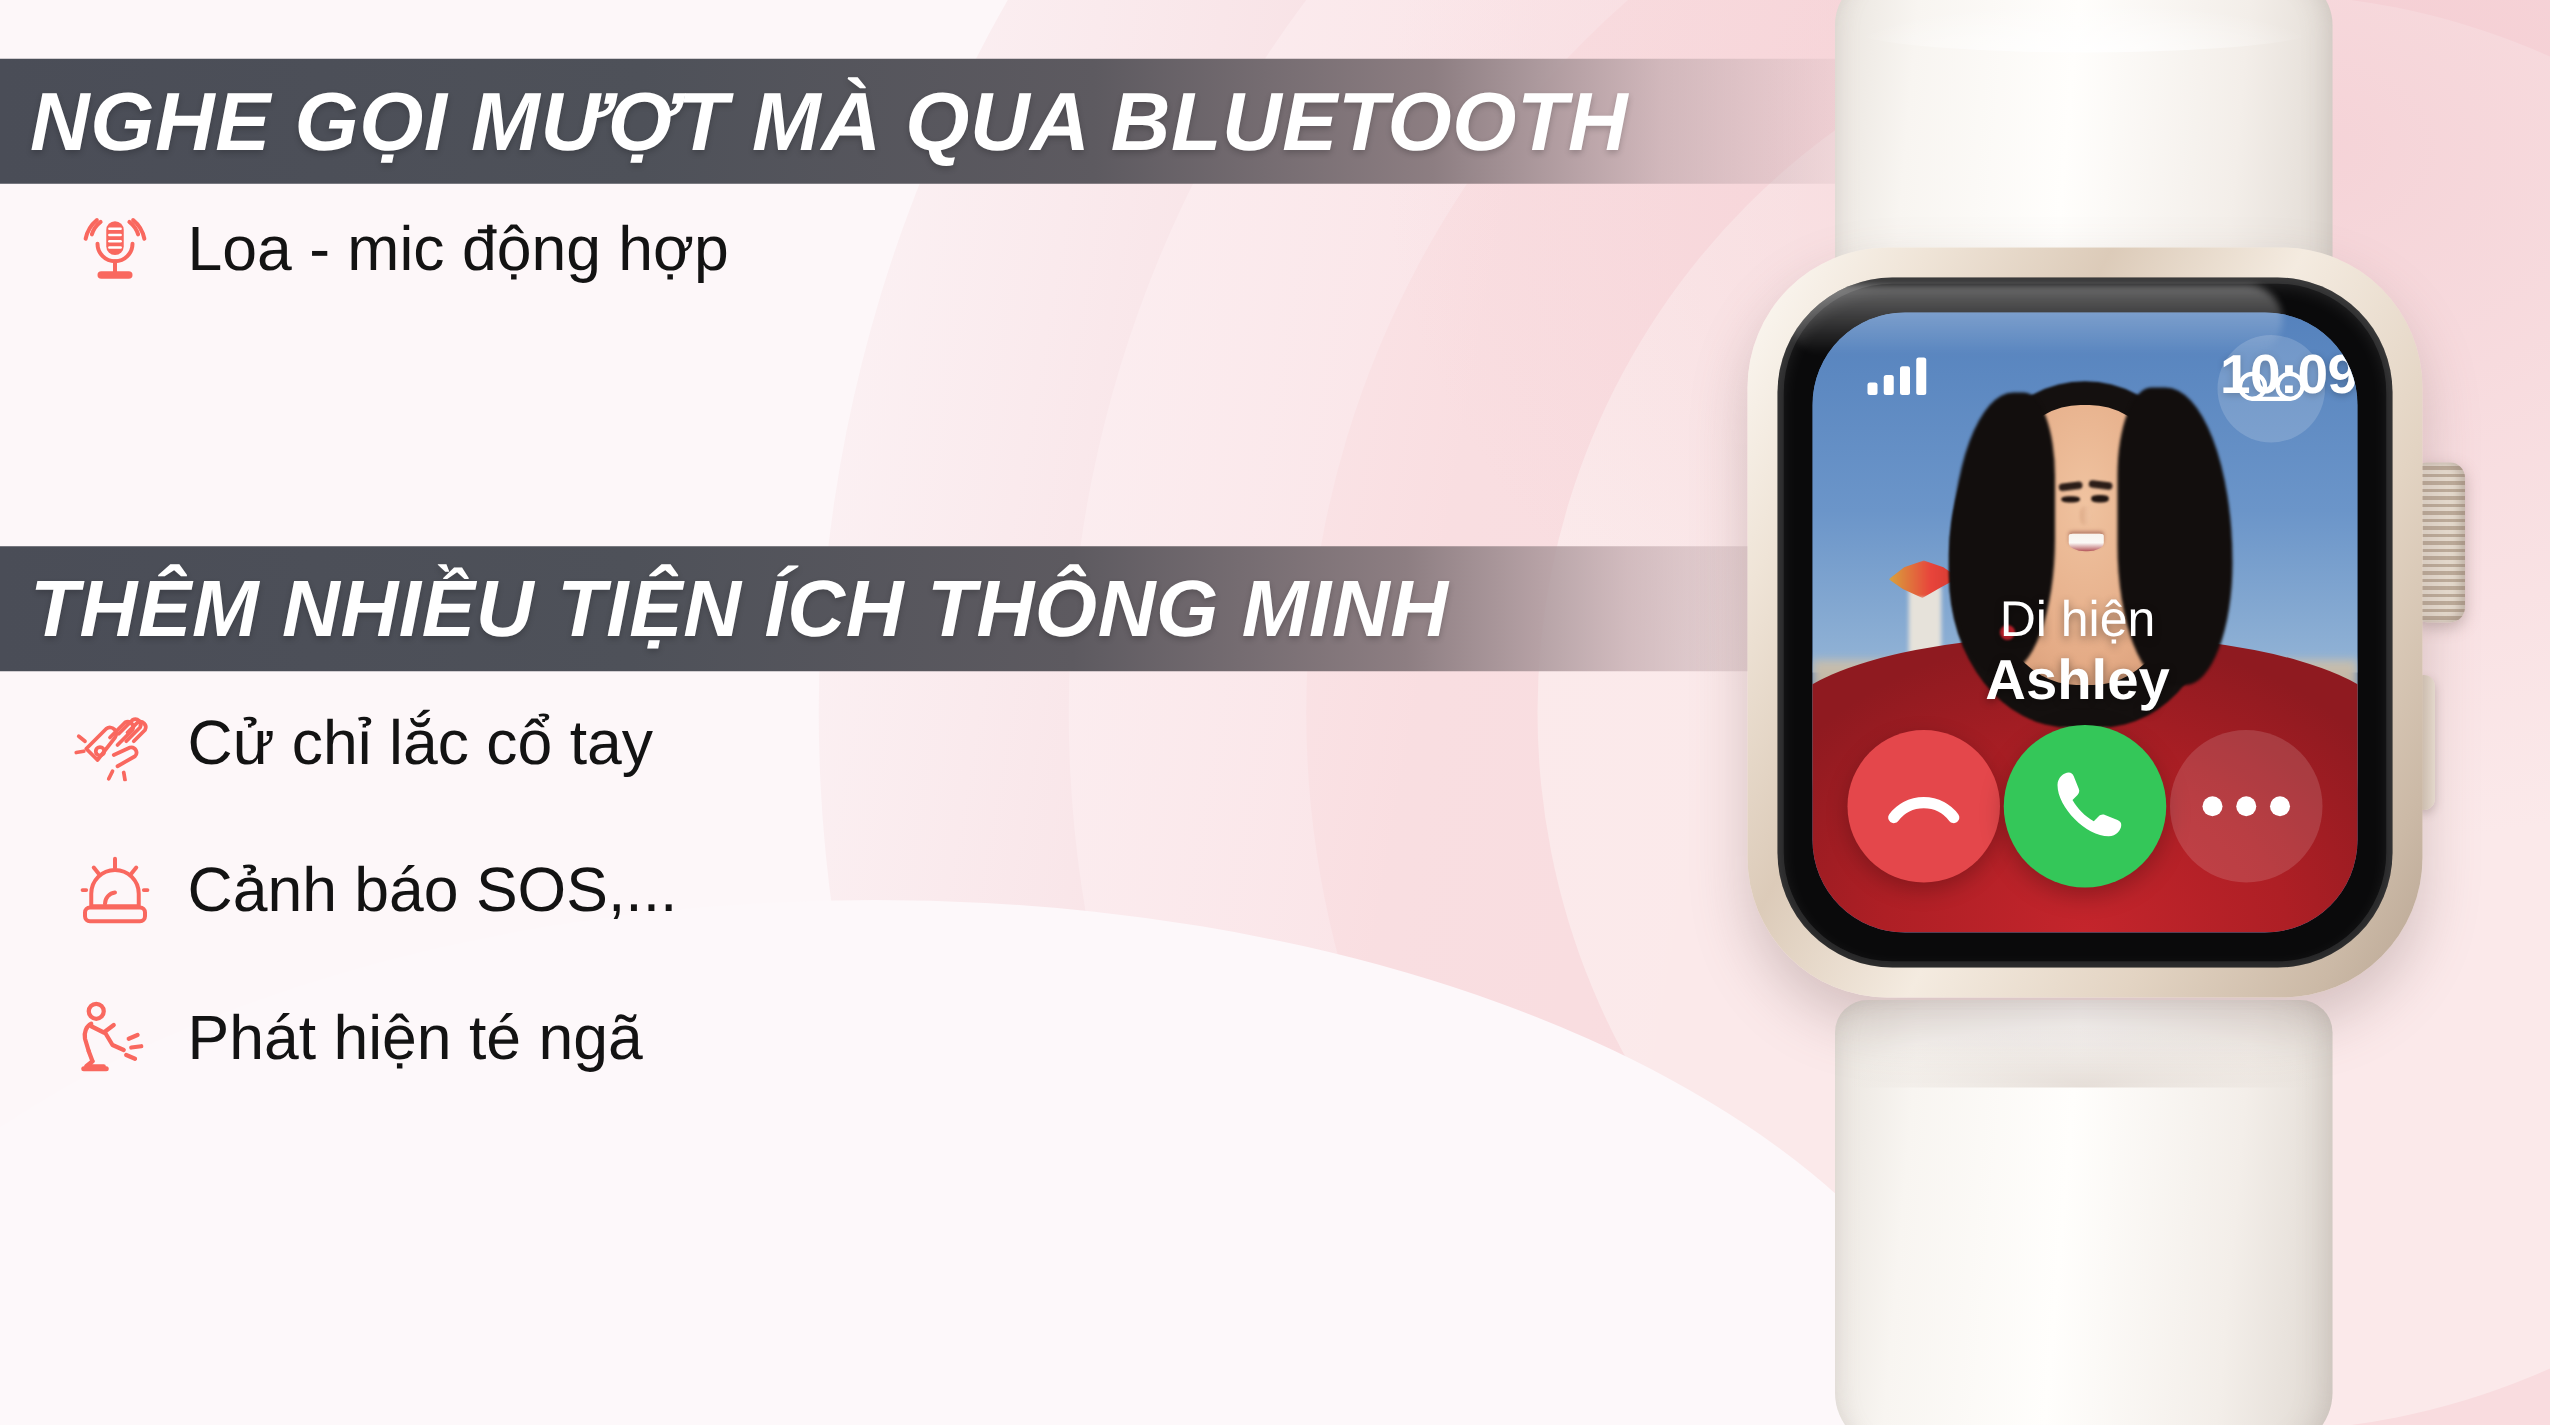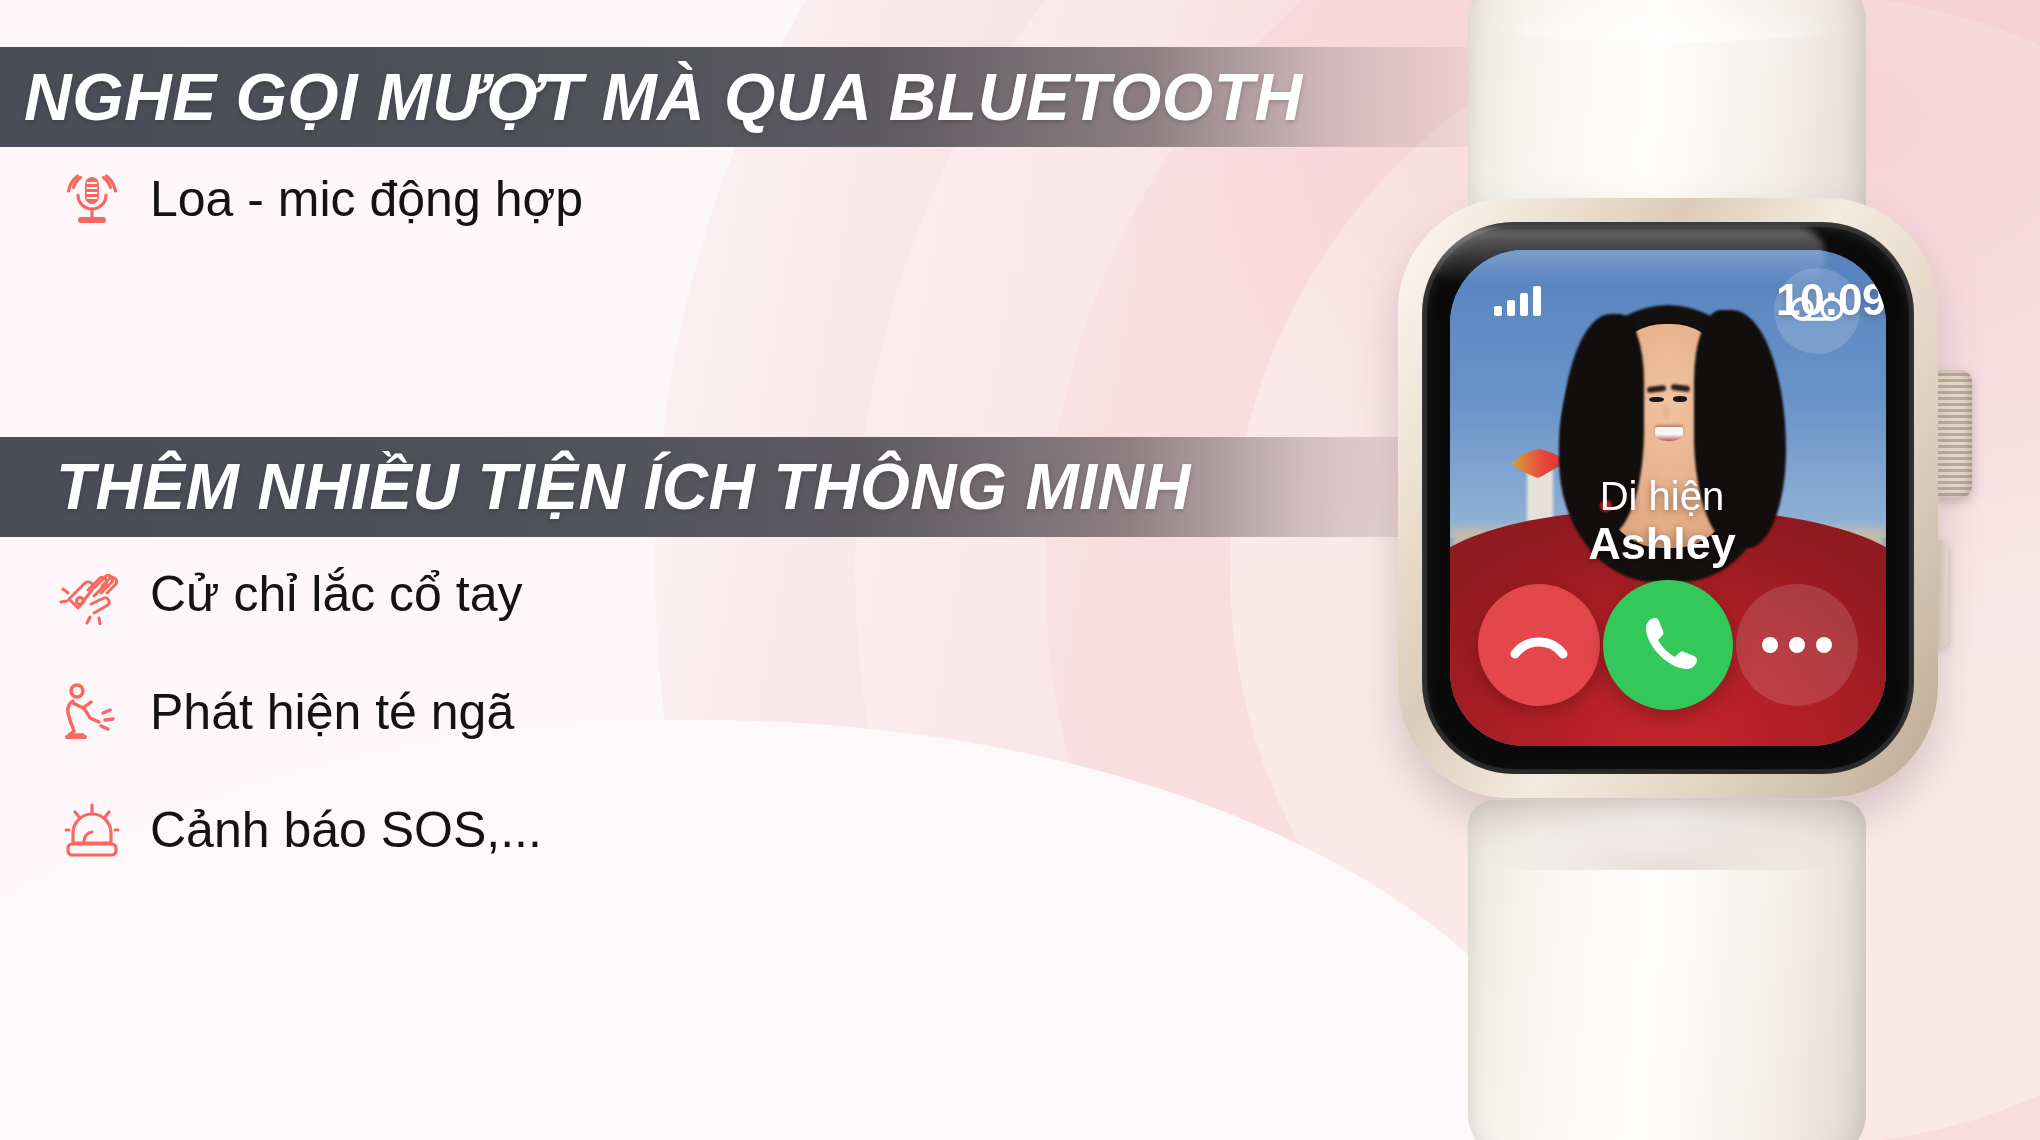--- a/index.html
+++ b/index.html
@@ -69,21 +69,21 @@
     color:#ffffff;
     letter-spacing:.5px;
     white-space:nowrap;
     text-shadow:0 2px 5px rgba(0,0,0,.20);
   }
 
   #banner-1{ top:47px;  width:1510px; height:100px; }
   #banner-1 .banner-title{ font-size:66px; padding-left:24px; }
 
   #banner-2{ top:437px; width:1480px; height:100px; }
-  #banner-2 .banner-title{ font-size:64px; padding-left:24px;margin-left:32px; }
+  #banner-2 .banner-title{ font-size:64px; padding-left:24px; }
 
   
   .features{
     position:absolute;
     left:52px;
     display:flex;
     flex-direction:column;
   }
   #features-1{ top:150px; }
   #features-2{ top:545px;gap:20px; }
@@ -425,50 +425,50 @@
           <path d="M9 38l-6 1"></path>
           <path d="M32 54l-3 6"></path>
           <path d="M41 55l1 6"></path>
         </svg>
       </span>
       <span class="feature-label">Cử chỉ lắc cổ tay</span>
     </div>
 
     <div class="feature-row">
       <span class="feature-icon">
+        <svg width="64" height="62" viewBox="0 0 64 62" fill="none" stroke="#f9685f" stroke-width="3.2" stroke-linecap="round" stroke-linejoin="round">
+          <path d="M13 44V34a19 19 0 0 1 38 0v10z"></path>
+          <rect x="8" y="45" width="48" height="11" rx="4"></rect>
+          <path d="M24 42a9 9 0 0 1 8-9"></path>
+          <line x1="32" y1="6" x2="32" y2="13"></line>
+          <line x1="15" y1="13" x2="19" y2="18"></line>
+          <line x1="49" y1="13" x2="45" y2="18"></line>
+          <line x1="9" y1="31" x2="6" y2="31" stroke-width="3"></line>
+          <line x1="55" y1="31" x2="58" y2="31" stroke-width="3"></line>
+        </svg>
+      </span>
+      <span class="feature-label">Cảnh báo SOS,...</span>
+    </div>
+
+    <div class="feature-row">
+      <span class="feature-icon">
         <svg width="64" height="64" viewBox="0 0 64 64" fill="none" stroke="#f9685f" stroke-width="3.4" stroke-linecap="round" stroke-linejoin="round">
           <circle cx="17" cy="11" r="6"></circle>
           <path d="M13 21c-4 2-6 7-5 12l3 10"></path>
           <path d="M13 23l10 5 8-6"></path>
           <path d="M11 43l3 8"></path>
           <path d="M24 28l6 10 9 4"></path>
           <path d="M14 51l-5 4h14"></path>
           <line x1="7" y1="57" x2="25" y2="57" stroke-width="4"></line>
           <path d="M43 33l7-3"></path>
           <path d="M45 40l8-1"></path>
           <path d="M41 46l7 3"></path>
         </svg>
       </span>
       <span class="feature-label">Phát hiện té ngã</span>
-    </div>
-
-    <div class="feature-row">
-      <span class="feature-icon">
-        <svg width="64" height="62" viewBox="0 0 64 62" fill="none" stroke="#f9685f" stroke-width="3.2" stroke-linecap="round" stroke-linejoin="round">
-          <path d="M13 44V34a19 19 0 0 1 38 0v10z"></path>
-          <rect x="8" y="45" width="48" height="11" rx="4"></rect>
-          <path d="M24 42a9 9 0 0 1 8-9"></path>
-          <line x1="32" y1="6" x2="32" y2="13"></line>
-          <line x1="15" y1="13" x2="19" y2="18"></line>
-          <line x1="49" y1="13" x2="45" y2="18"></line>
-          <line x1="9" y1="31" x2="6" y2="31" stroke-width="3"></line>
-          <line x1="55" y1="31" x2="58" y2="31" stroke-width="3"></line>
-        </svg>
-      </span>
-      <span class="feature-label">Cảnh báo SOS,...</span>
     </div>
   </div>
 
   <div id="watch">
 
     <div class="band band-top"></div>
     <div class="band band-bottom"></div>
 
     <div class="crown"></div>
     <div class="crown-cap"></div>

